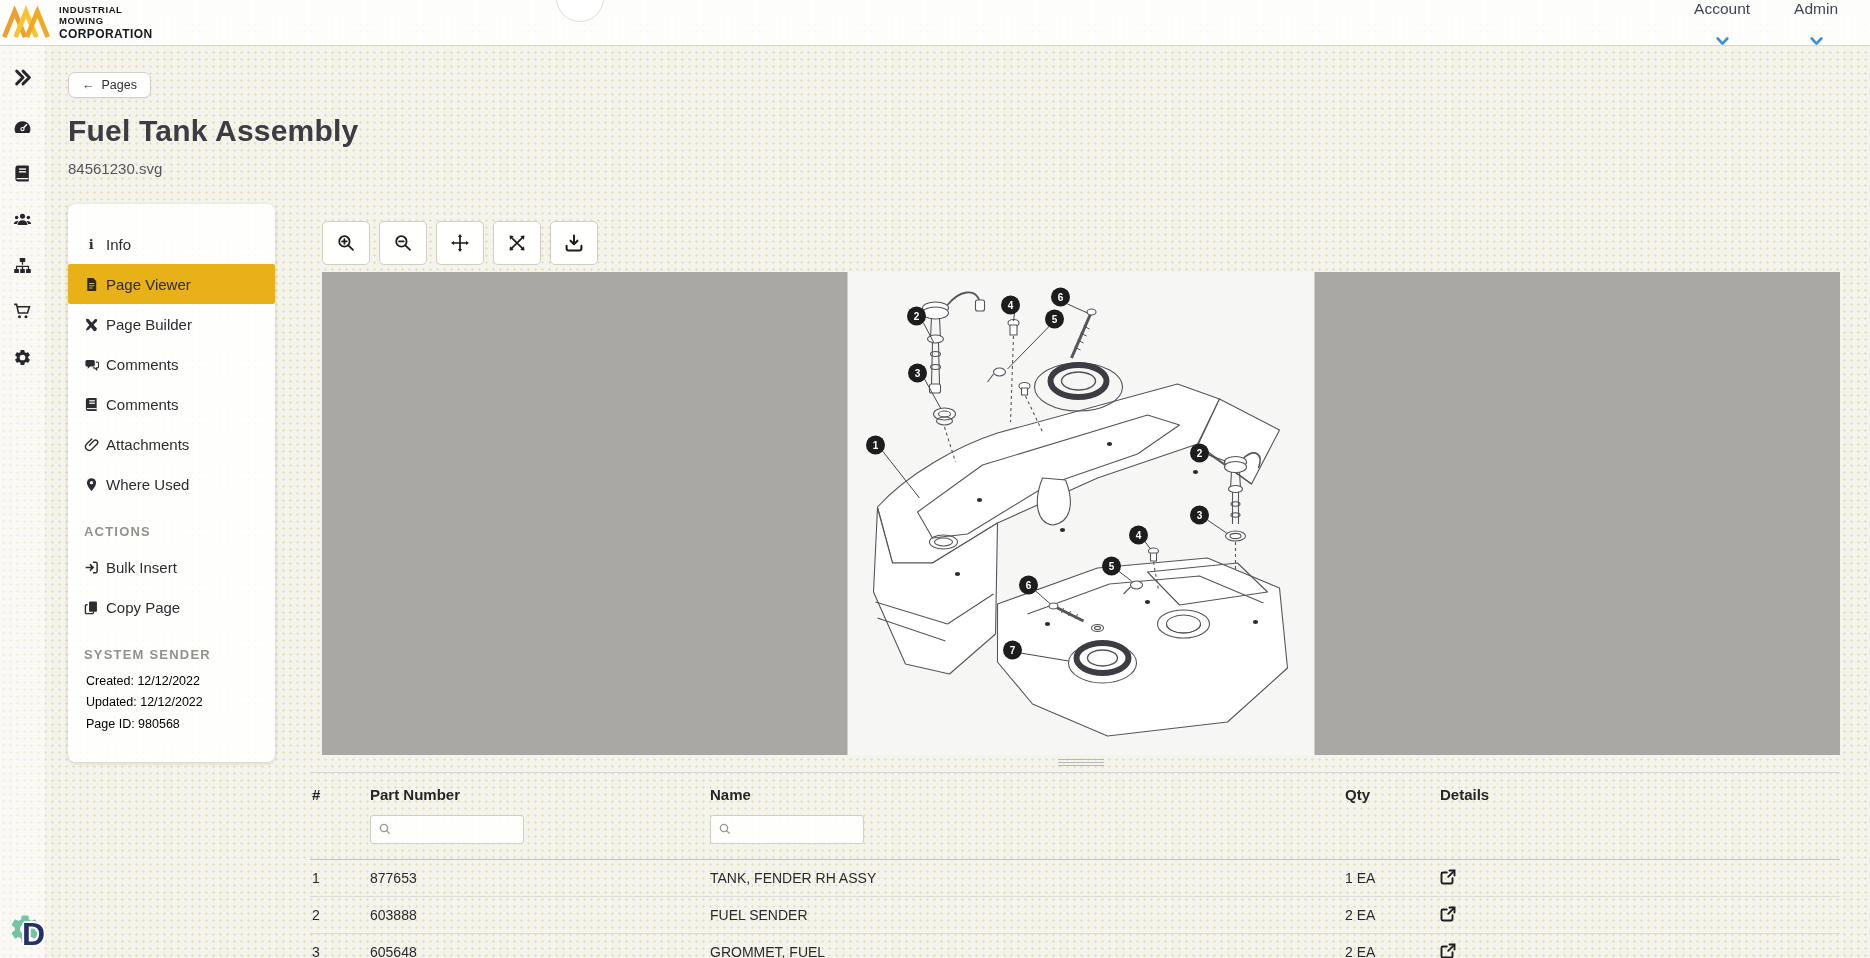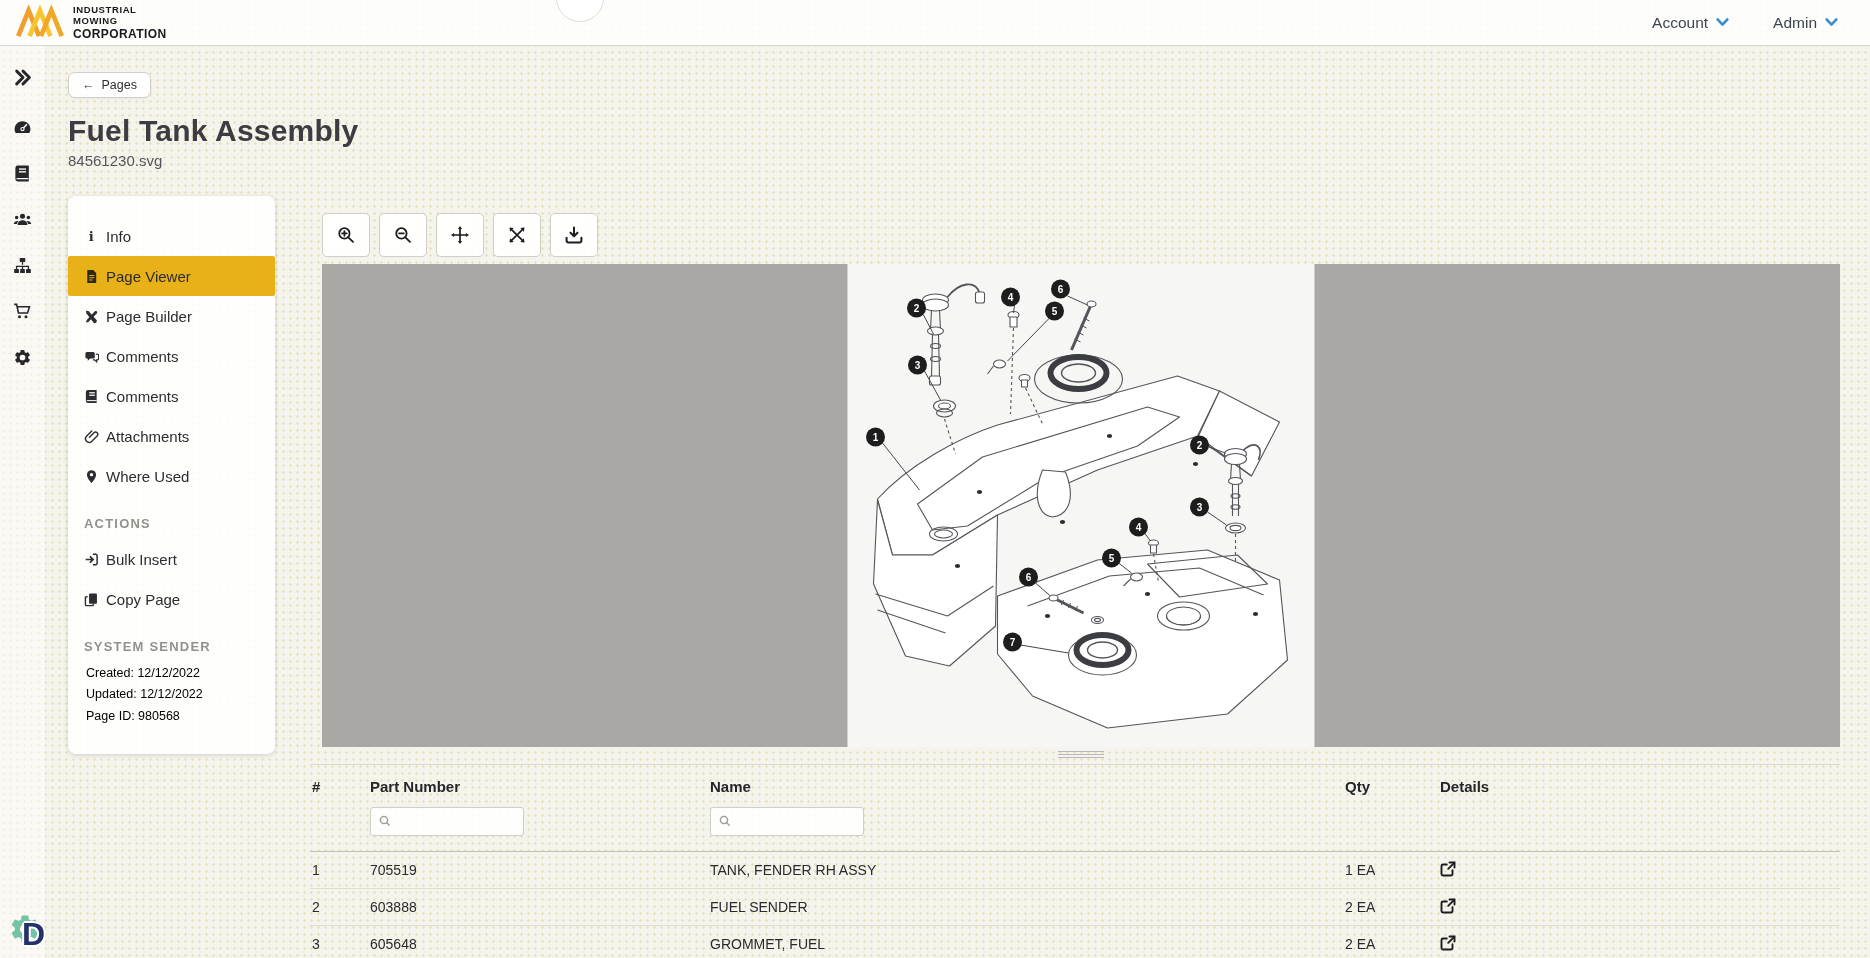--- a/index.html
+++ b/index.html
@@ -6,42 +6,42 @@
   body{
     font-family:"Liberation Sans","DejaVu Sans",sans-serif;
     background-color:#f4f3ec;
     background-image:radial-gradient(rgba(214,204,130,.45) 1px, rgba(0,0,0,0) 1.3px);
     background-size:7px 7px;
     color:#2b2b30;
   }
   
   .topbar{position:relative;height:45px;background:rgba(255,255,255,.82);
     border-bottom:1px solid #d6d6d1;display:flex;align-items:center;justify-content:space-between;}
-  .brand{display:flex;align-items:flex-start;gap:8px;padding-left:15px;}
+  .brand{display:flex;align-items:flex-end;gap:8px;padding-left:1px;}
   .brand-mark{width:50px;height:36px;}
   .brand-text{font-size:9.5px;font-weight:800;letter-spacing:.6px;line-height:1.18;color:#17181c;}
   .brand-text .l3{font-size:12px;font-weight:700;letter-spacing:.4px;}
   .top-menus{display:flex;align-items:center;gap:44px;padding-right:32px;font-size:15.5px;color:#3d4550;}
-  .menu-item{display:flex;align-items:center;gap:8px;cursor:pointer;}
+  .menu-item{display:flex;align-items:center;gap:19px;cursor:pointer;flex-direction:column;}
   .chev{width:13px;height:9px;}
   .top-bump{position:absolute;left:556px;top:-26px;width:46px;height:46px;border-radius:50%;
     background:#fff;border:1px solid #dcdcd6;}
   
   .body-row{display:flex;height:913px;}
   .rail{width:45px;flex:none;background:rgba(255,255,255,.5);display:flex;flex-direction:column;align-items:center;}
   .rail-btn{width:45px;height:46px;display:flex;align-items:center;justify-content:center;color:#26262b;cursor:pointer;}
   .rail-btn svg{width:19px;height:19px;fill:#26262b;}
   .rail-btn.first{margin-top:8px;margin-bottom:4px;}
   .content{flex:1;padding:26px 0 0 23px;}
   
   .back-btn{display:inline-flex;align-items:center;gap:7px;background:rgba(255,255,255,.92);
     border:1px solid #d0d0ca;border-radius:7px;padding:5px 13px;font-size:12.5px;color:#2f2f33;
     box-shadow:0 1px 2px rgba(0,0,0,.05);cursor:pointer;}
   .page-title{margin:16px 0 0 0;font-size:30px;font-weight:700;color:#3c3c42;letter-spacing:.2px;}
-  .page-sub{margin-top:4px;font-size:15px;color:#55555b;}
+  .page-sub{margin-top:12px;font-size:15px;color:#55555b;}
   .panels{display:flex;align-items:flex-start;margin-top:27px;}
   
   .nav-card{width:207px;flex:none;background:rgba(255,255,255,.85);border-radius:8px;
     box-shadow:0 1px 4px rgba(0,0,0,.16);padding:20px 0 26px;}
   .nav-item{display:flex;align-items:center;height:40px;padding:0 16px;font-size:15px;color:#2c2c31;cursor:pointer;}
   .nav-item .nico{width:22px;flex:none;display:flex;align-items:center;color:#2c2c31;}
   .nav-item .nico svg{width:15px;height:15px;fill:#2c2c31;}
   .nav-item.active{background:var(--accent,#e7b117);border-radius:2px;}
   .sec-label{font-size:13px;font-weight:700;letter-spacing:1.2px;color:#92928c;padding:20px 16px 8px;}
   .sys-line{font-size:12.5px;color:#000000;padding:2.5px 20px 2.5px 18px;line-height:1.35;}
@@ -479,21 +479,21 @@
                   </svg>
                 <input placeholder="" style="">
               </div>
             </div>
             <div></div>
               <div></div>
           </div>
           <div class="t-body">
             <div class="t-row">
               <div class="cell-num">1</div>
-              <div>705519</div>
+              <div>877653</div>
               <div>TANK, FENDER RH ASSY</div>
               <div>1 EA</div>
               <div><button class="dl-btn">
                 <svg viewBox="0 0 16 16">
                       <path d="M6.8 3.5H3A1.5 1.5 0 0 0 1.5 5v8A1.5 1.5 0 0 0 3 14.5h8A1.5 1.5 0 0 0 12.5 13V9.2"></path>
                       <path d="M9.5 1.5h5v5"></path>
                       <path d="M14.2 1.8 8.2 7.8"></path>
                     </svg>
               </button></div>
             </div>

